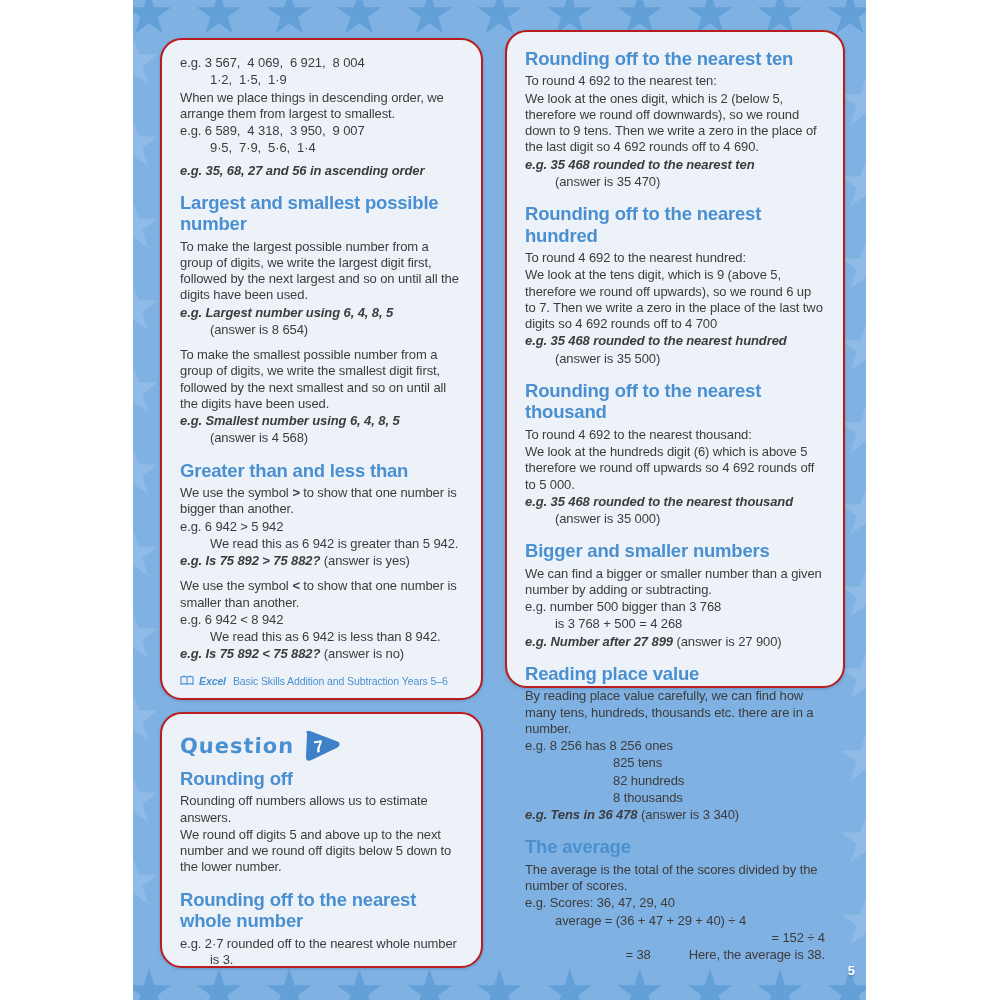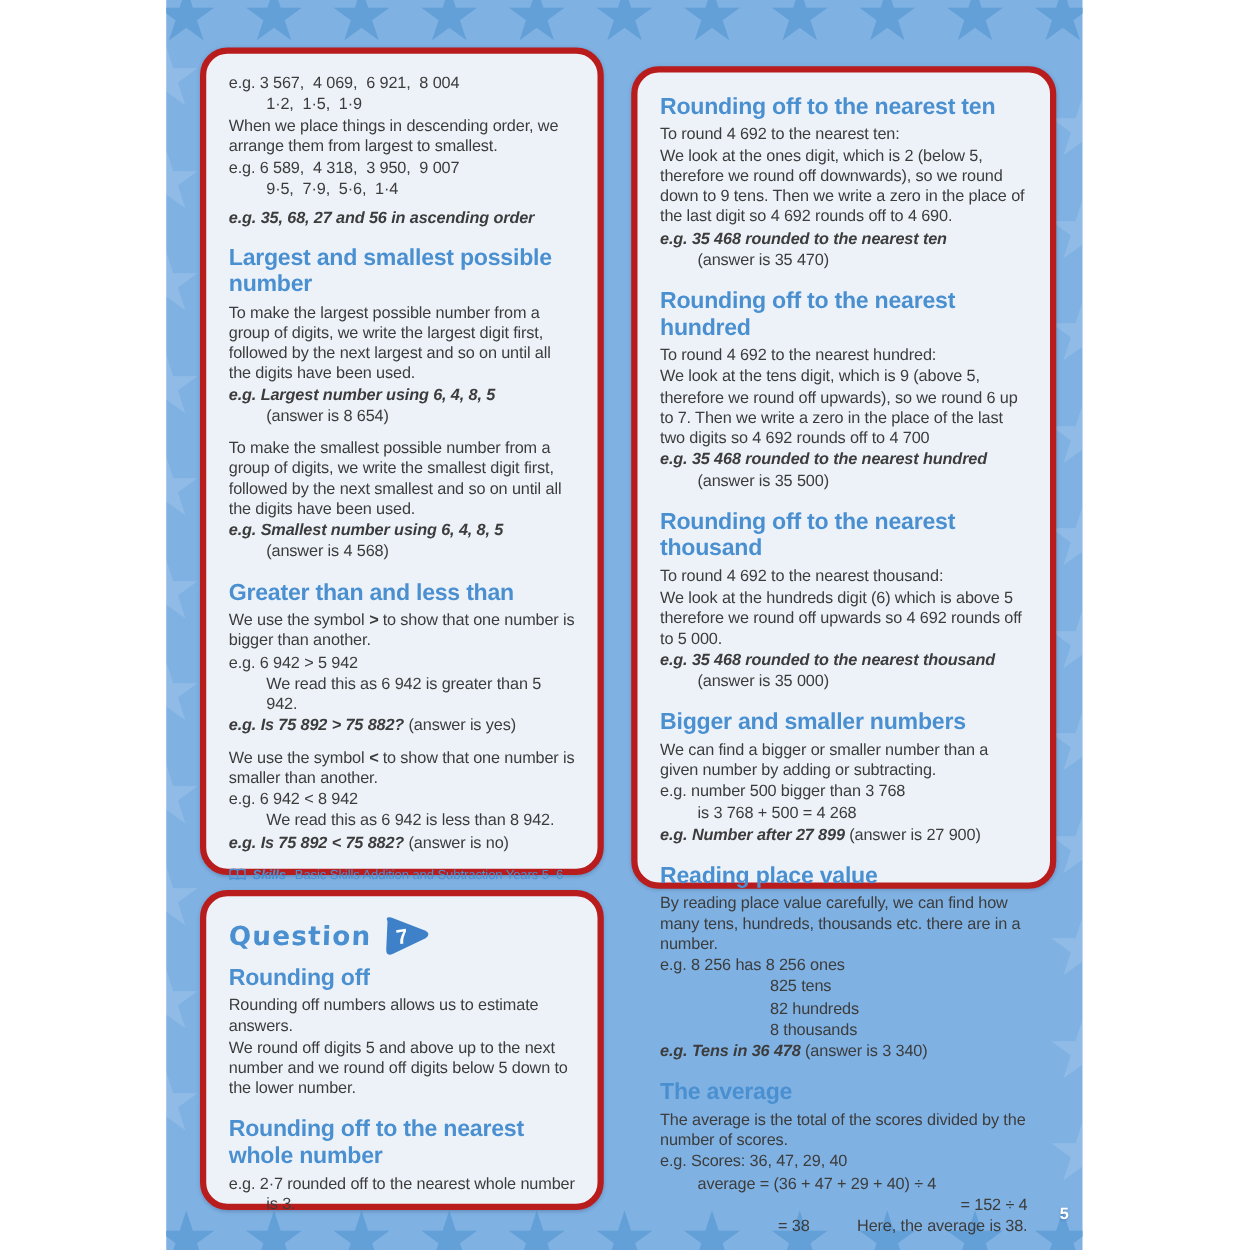--- a/index.html
+++ b/index.html
@@ -19,26 +19,26 @@
   .stars-top { top:-16px; }
   .stars-bottom { bottom:-20px; }
   .star-col {
     position:absolute; z-index:0; color:rgba(255,255,255,0.13);
     font-size:66px; line-height:82px; white-space:pre-line; user-select:none;
   }
   .star-col-left { left:-30px; top:20px; }
   .star-col-right { right:-30px; top:60px; }
   .card {
     position:absolute; background:#edf2f9; border-radius:22px; z-index:2;
-    border:5px solid #b91c1c; box-shadow:0 1px 3px rgba(60,90,130,0.35);
+    border:2px solid #b91c1c; box-shadow:0 1px 3px rgba(60,90,130,0.35);
     box-sizing:border-box;
   }
   .card1 { left:27px; top:38px;  width:323px; height:662px; }
   .card2 { left:27px; top:712px; width:323px; height:256px; }
-  .card3 { left:372px; top:53px; width:340px; height:658px; }
+  .card3 { left:372px; top:30px; width:340px; height:658px; }
   .pad { padding:15px 18px 10px 18px; }
   .h {
     color:#4a90d1; font-weight:bold; font-size:18.5px; line-height:1.16;
     margin:13px 0 4px 0; letter-spacing:-0.2px;
   }
   .pad > .h:first-child { margin-top:1px; }
   .p {
     color:#3c3c3c; font-size:13px; line-height:1.25; margin:0 0 1px 0;
     letter-spacing:-0.1px;
   }
@@ -122,21 +122,21 @@
       <div class="p ind1">We read this as 6 942 is less than 8 942.</div>
       <div class="p eg"><span class="b">e.g. Is 75 892 &lt; 75 882?</span> <span>(answer is no)</span></div>
 
       <div class="footer">
         <span style="display:inline-flex;">
           <svg width="14" height="11" viewBox="0 0 14 11">
               <path d="M1 2 Q4 0.8 7 2 Q10 0.8 13 2 L13 9.2 Q10 8 7 9.2 Q4 8 1 9.2 Z" fill="none" stroke="#4a90d1" stroke-width="1.1"></path>
               <line x1="7" y1="2" x2="7" y2="9.2" stroke="#4a90d1" stroke-width="1.1"></line>
             </svg>
         </span>
-        <span class="brand">Skills</span>
+        <span class="brand">Excel</span>
         <span>Basic Skills Addition and Subtraction Years 5–6</span>
       </div>
     </div>
   </div>
 
   <div class="card card2">
     <div class="pad">
       <div class="qrow">
         <span class="qlabel">Question</span>
         <span style="display:inline-flex;">

